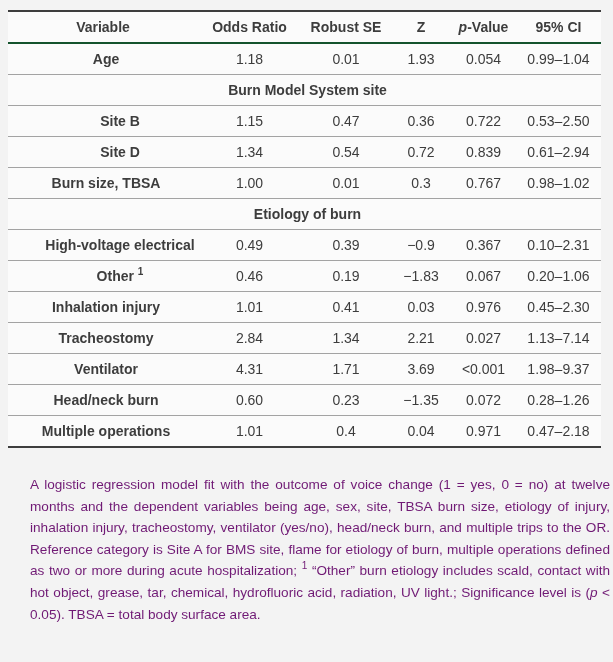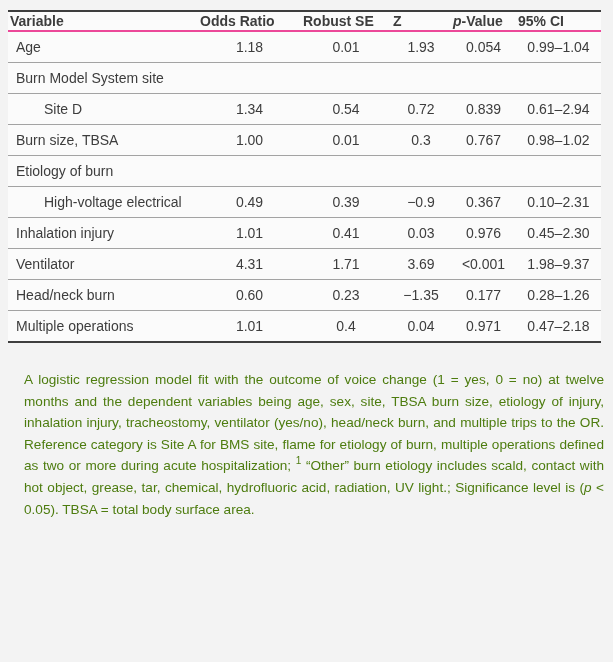--- a/index.html
+++ b/index.html
@@ -22,52 +22,53 @@
     width: 593px;
     border-collapse: collapse;
     background: #fbfbfb;
     border-top: 2px solid #3e3e3e;
     border-bottom: 2px solid #3e3e3e;
     font-size: 14px;
     color: #3d3d3d;
   }
   table.reg-table th {
     font-weight: 700;
-    text-align: left;
-    padding: 1px 2px;
-    border-bottom: 2px solid #ec4899;
+    text-align: center;
+    padding: 7px 2px;
+    border-bottom: 2px solid #14532d;
     line-height: 16px;
   }
   table.reg-table td {
     text-align: center;
     padding: 7px 2px;
     border-top: 1px solid #a3a3a3;
     line-height: 16px;
   }
   table.reg-table tbody tr:first-child td {
     border-top: none;
   }
   table.reg-table td.var {
-    text-align: left;
+    text-align: center;
     padding-left: 8px;
+    font-weight: bold;
   }
   table.reg-table td.indent {
     padding-left: 36px;
   }
   table.reg-table sup {
     font-size: 10px;
     line-height: 0;
   }
   .footnote {
     width: 580px;
-    margin: 26px 0 0 16px;
+    margin: 26px 0 0 22px;
     font-size: 13.6px;
     line-height: 21.6px;
     text-align: justify;
-    color: #4d7c0f;
+    color: #701a75;
   }
   .footnote sup {
     font-size: 10px;
     line-height: 0;
   }
 </style>
 </head>
 <body>
 
 <div class="page">
@@ -96,20 +97,28 @@
           <td>1.18</td>
           <td>0.01</td>
           <td>1.93</td>
           <td>0.054</td>
           <td>0.99–1.04</td>
         </tr>
         <tr>
           <td colspan="6" class="var">Burn Model System site</td>
         </tr>
         <tr>
+          <td class="var indent"><span>Site B</span></td>
+          <td>1.15</td>
+          <td>0.47</td>
+          <td>0.36</td>
+          <td>0.722</td>
+          <td>0.53–2.50</td>
+        </tr>
+        <tr>
           <td class="var indent"><span>Site D</span></td>
           <td>1.34</td>
           <td>0.54</td>
           <td>0.72</td>
           <td>0.839</td>
           <td>0.61–2.94</td>
         </tr>
         <tr>
           <td class="var"><span>Burn size, TBSA</span></td>
           <td>1.00</td>
@@ -123,41 +132,57 @@
         </tr>
         <tr>
           <td class="var indent"><span>High-voltage electrical</span></td>
           <td>0.49</td>
           <td>0.39</td>
           <td>−0.9</td>
           <td>0.367</td>
           <td>0.10–2.31</td>
         </tr>
         <tr>
+          <td class="var indent"><span>Other</span> <sup>1</sup></td>
+          <td>0.46</td>
+          <td>0.19</td>
+          <td>−1.83</td>
+          <td>0.067</td>
+          <td>0.20–1.06</td>
+        </tr>
+        <tr>
           <td class="var"><span>Inhalation injury</span></td>
           <td>1.01</td>
           <td>0.41</td>
           <td>0.03</td>
           <td>0.976</td>
           <td>0.45–2.30</td>
+        </tr>
+        <tr>
+          <td class="var"><span>Tracheostomy</span></td>
+          <td>2.84</td>
+          <td>1.34</td>
+          <td>2.21</td>
+          <td>0.027</td>
+          <td>1.13–7.14</td>
         </tr>
         <tr>
           <td class="var"><span>Ventilator</span></td>
           <td>4.31</td>
           <td>1.71</td>
           <td>3.69</td>
           <td>&lt;0.001</td>
           <td>1.98–9.37</td>
         </tr>
         <tr>
           <td class="var"><span>Head/neck burn</span></td>
           <td>0.60</td>
           <td>0.23</td>
           <td>−1.35</td>
-          <td>0.177</td>
+          <td>0.072</td>
           <td>0.28–1.26</td>
         </tr>
         <tr>
           <td class="var"><span>Multiple operations</span></td>
           <td>1.01</td>
           <td>0.4</td>
           <td>0.04</td>
           <td>0.971</td>
           <td>0.47–2.18</td>
         </tr>

